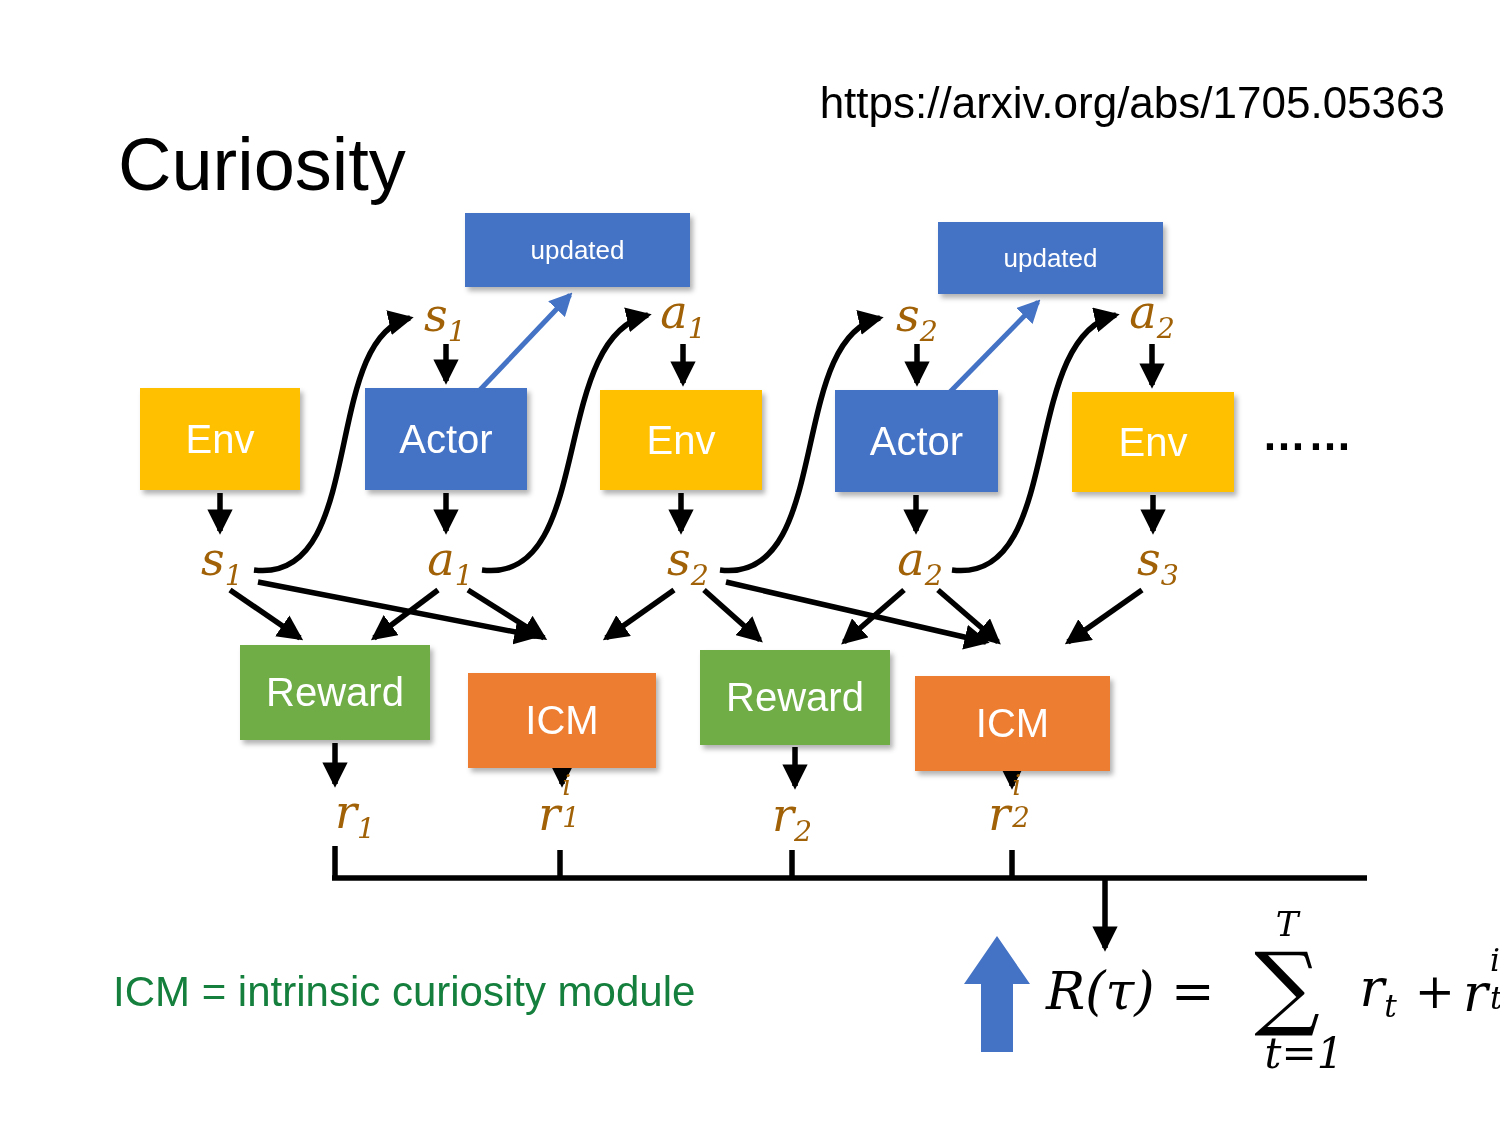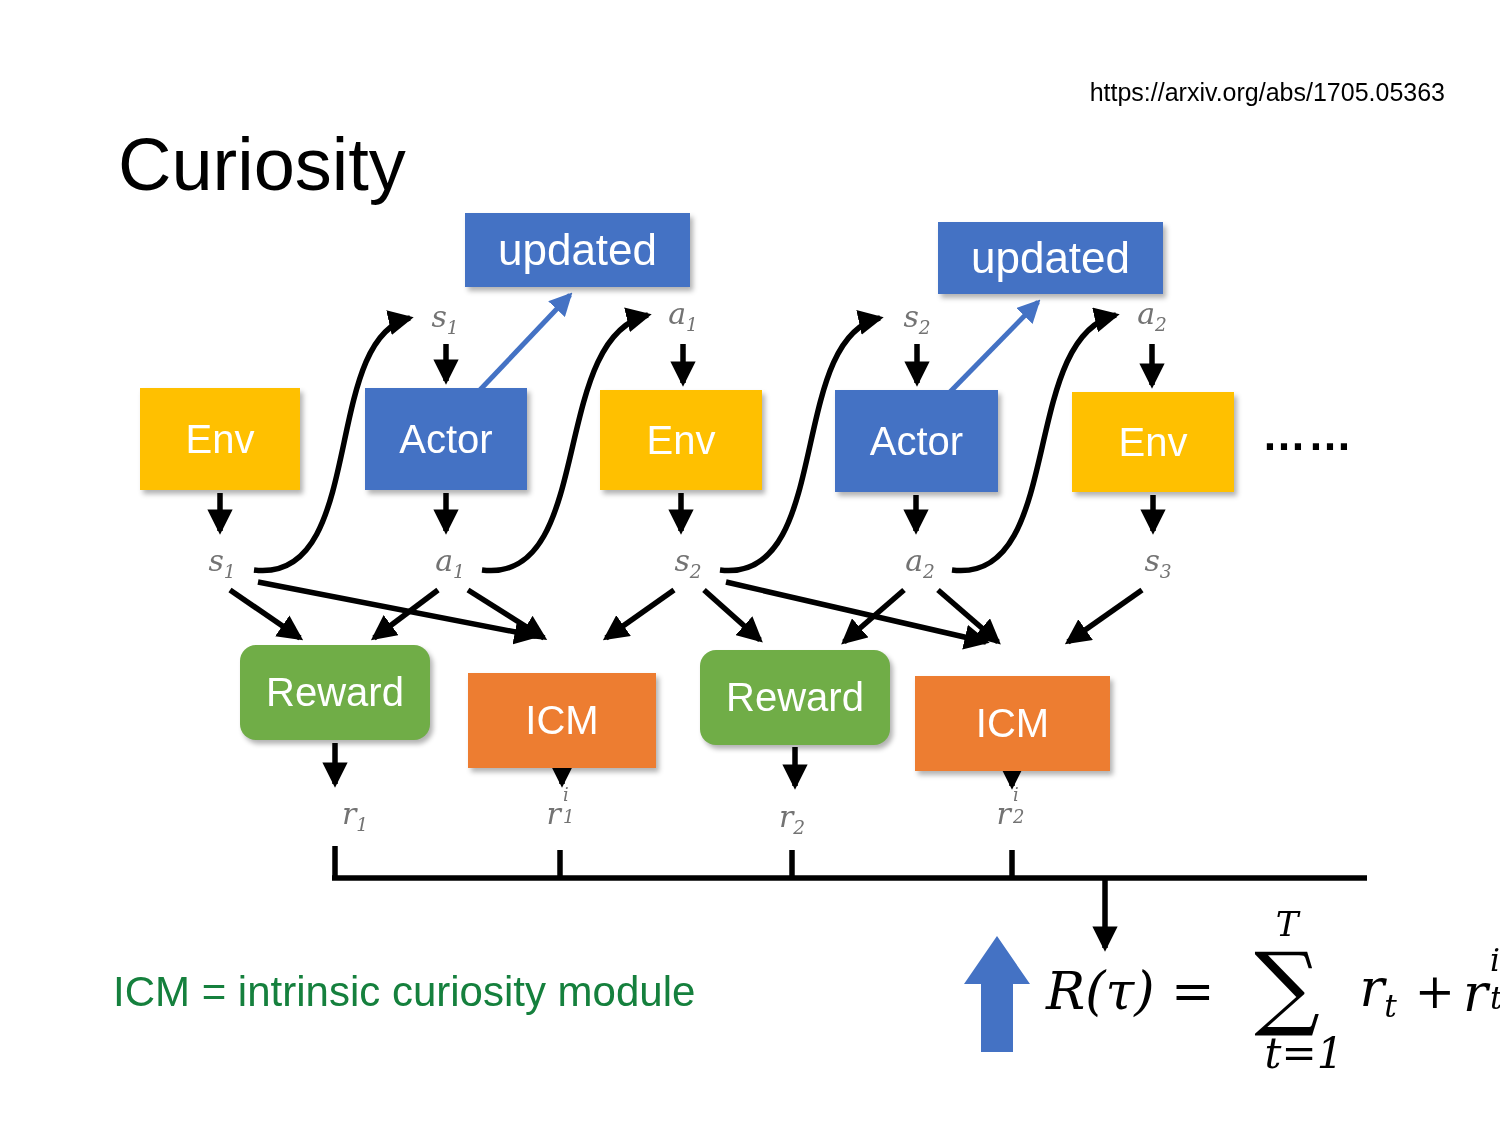--- a/index.html
+++ b/index.html
@@ -1,39 +1,39 @@
 <!DOCTYPE html>
 <html><head>
 <meta charset="utf-8">
 <style>
   * { margin:0; padding:0; box-sizing:border-box; }
   html,body { background:#ffffff; }
   .slide {
     position:relative; width:1500px; height:1125px; background:#ffffff;
     font-family:"Liberation Sans", sans-serif; overflow:hidden; color:#000;
   }
-  .url { position:absolute; top:78px; right:55px; font-size:25px; color:#000; }
+  .url { position:absolute; top:78px; right:55px; font-size:44px; color:#000; }
   .title { position:absolute; left:118px; top:122px; font-size:74px; font-weight:400; color:#000000; }
 
   .box {
     position:absolute; display:flex; align-items:center; justify-content:center;
     color:#fff; box-shadow:3px 4px 5px rgba(0,0,0,0.30);
   }
   .box.blue   { background:#4472C4; }
   .box.gold   { background:#FFC000; }
-  .box.green  { background:#70AD47;border-radius:16px; }
+  .box.green  { background:#70AD47; }
   .box.orange { background:#ED7D31;margin-top:26px; }
   .box-label { font-size:40px; color:#fff; white-space:nowrap; }
-  .updated .box-label { font-size:44px; }
+  .updated .box-label { font-size:26px; }
 
   .ellipsis { position:absolute; left:1262px; top:410px; font-size:44px; font-weight:700; letter-spacing:2px; color:#000; }
 
   .mlabel {
     position:absolute; transform:translate(-50%,-50%);
-    font-family:"DejaVu Serif", serif; font-style:italic; font-size:30px; color:#737373; white-space:nowrap;
+    font-family:"DejaVu Serif", serif; font-style:italic; font-size:46px; color:#a16207; white-space:nowrap;
   }
   .mlabel .plain-sub { font-size:0.62em; }
   .ss { display:inline-block; position:relative; width:0.55em; height:1em; vertical-align:baseline; }
   .ss .sspan-sup { position:absolute; left:2px; top:-0.55em; font-size:0.6em; }
   .ss .sspan-sub { position:absolute; left:2px; bottom:-0.15em; font-size:0.6em; }
 
   .arrows { position:absolute; left:0; top:0; width:1500px; height:1125px; }
 
   .caption { position:absolute; left:113px; top:968px; font-size:42px; color:#15803d; }
 

